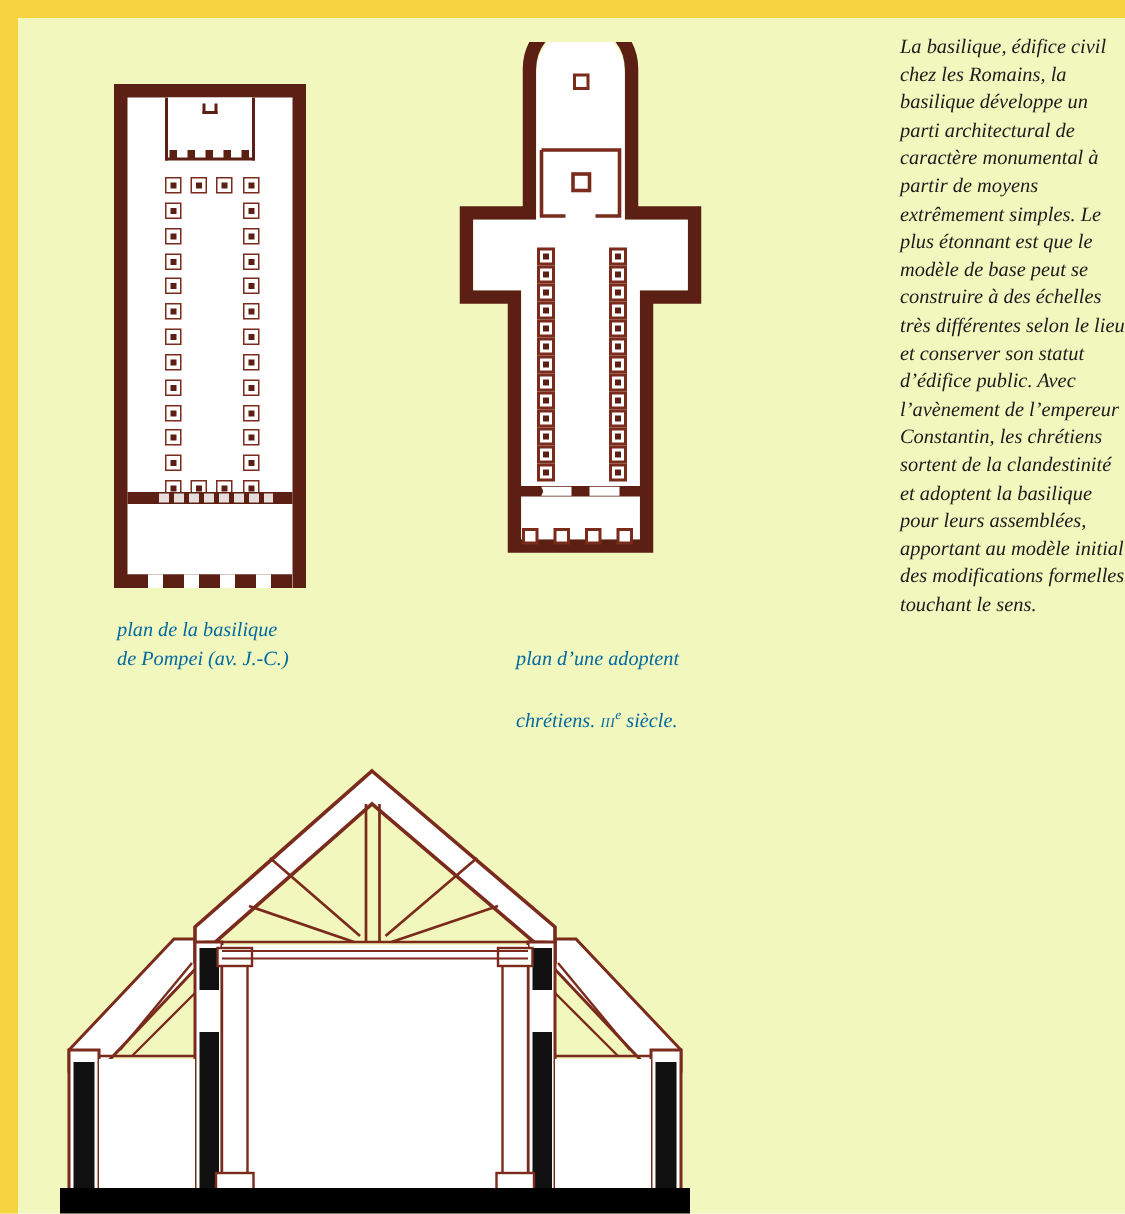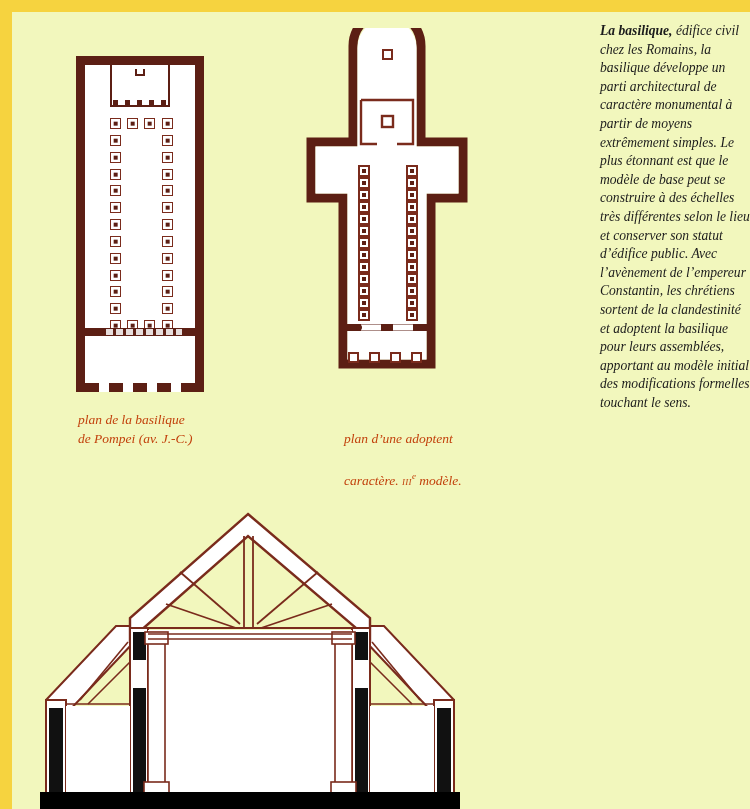--- a/index.html
+++ b/index.html
@@ -39,41 +39,41 @@
     position: absolute;
     left: 50%; top: 50%;
     width: 52%; height: 52%;
     transform: translate(-50%,-50%);
     background: #5c1f14;
   }
 
   
   .caption {
     position: absolute;
-    color: #c2410c;
+    color: #0369a1;
     font-family: "Liberation Serif", "DejaVu Serif", serif;
     font-style: italic;
     font-size: 13.5px;
     line-height: 19px;
     white-space: pre-line;
   }
   #side-text {
     position: absolute;
     left: 588px;
     top: 10px;
     width: 152px;
     color: #1b1b1b;
     font-family: "Liberation Serif", "DejaVu Serif", serif;
     font-style: italic;
     font-size: 13.6px;
     line-height: 18.6px;
     text-align: left;
   }
   #side-text .lead {
-    font-weight: bold;
+    font-weight: normal;
   }
   .sc { font-variant: small-caps; letter-spacing: .3px; }
   .sup { font-size: 9px; vertical-align: super; }
 
   
   #plan-pompei { left: 64px; top: 44px; width: 128px; height: 336px; }
   #plan-pompei .outer {
     position: absolute; inset: 0;
     border: 9px solid #5c1f14;
     background: #ffffff;
@@ -292,21 +292,21 @@
         <rect x="52" y="325" width="9" height="9" fill="#ffffff" stroke="#7a2b1c" stroke-width="2"></rect>
         <rect x="73" y="325" width="9" height="9" fill="#ffffff" stroke="#7a2b1c" stroke-width="2"></rect>
         <rect x="94" y="325" width="9" height="9" fill="#ffffff" stroke="#7a2b1c" stroke-width="2"></rect>
         <rect x="115" y="325" width="9" height="9" fill="#ffffff" stroke="#7a2b1c" stroke-width="2"></rect>
       </g>
     </svg>
   </div>
 
   <div class="caption" style="left:332px; top:398px;">
     <span>plan d’une adoptent</span><br>
-    <span>caractère. </span><span class="sc">iii</span><span class="sup">e</span><span> modèle.</span>
+    <span>chrétiens. </span><span class="sc">iii</span><span class="sup">e</span><span> siècle.</span>
   </div>
 
   <div id="section" class="abs">
     <svg width="420" height="320" viewBox="0 0 420 320">
 
       <g stroke="#7a2b1c" stroke-width="2" fill="#ffffff">
 
         <path d="M 6 208 L 76 134 L 94 134 L 94 150 L 26 222 L 6 222 Z"></path>
 
         <path d="M 414 208 L 344 134 L 326 134 L 326 150 L 394 222 L 414 222 Z"></path>

